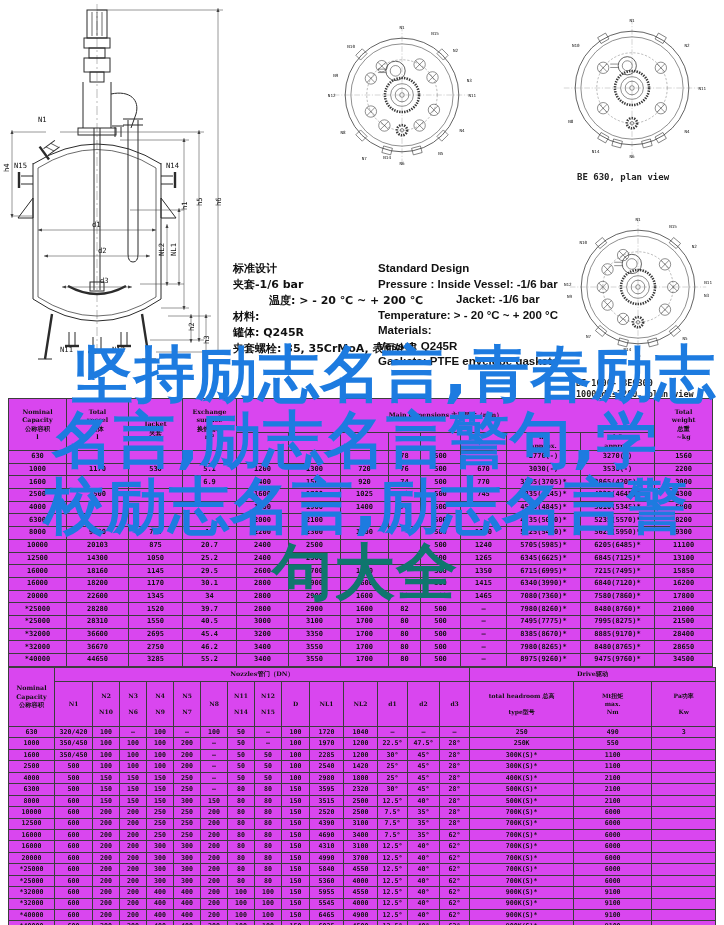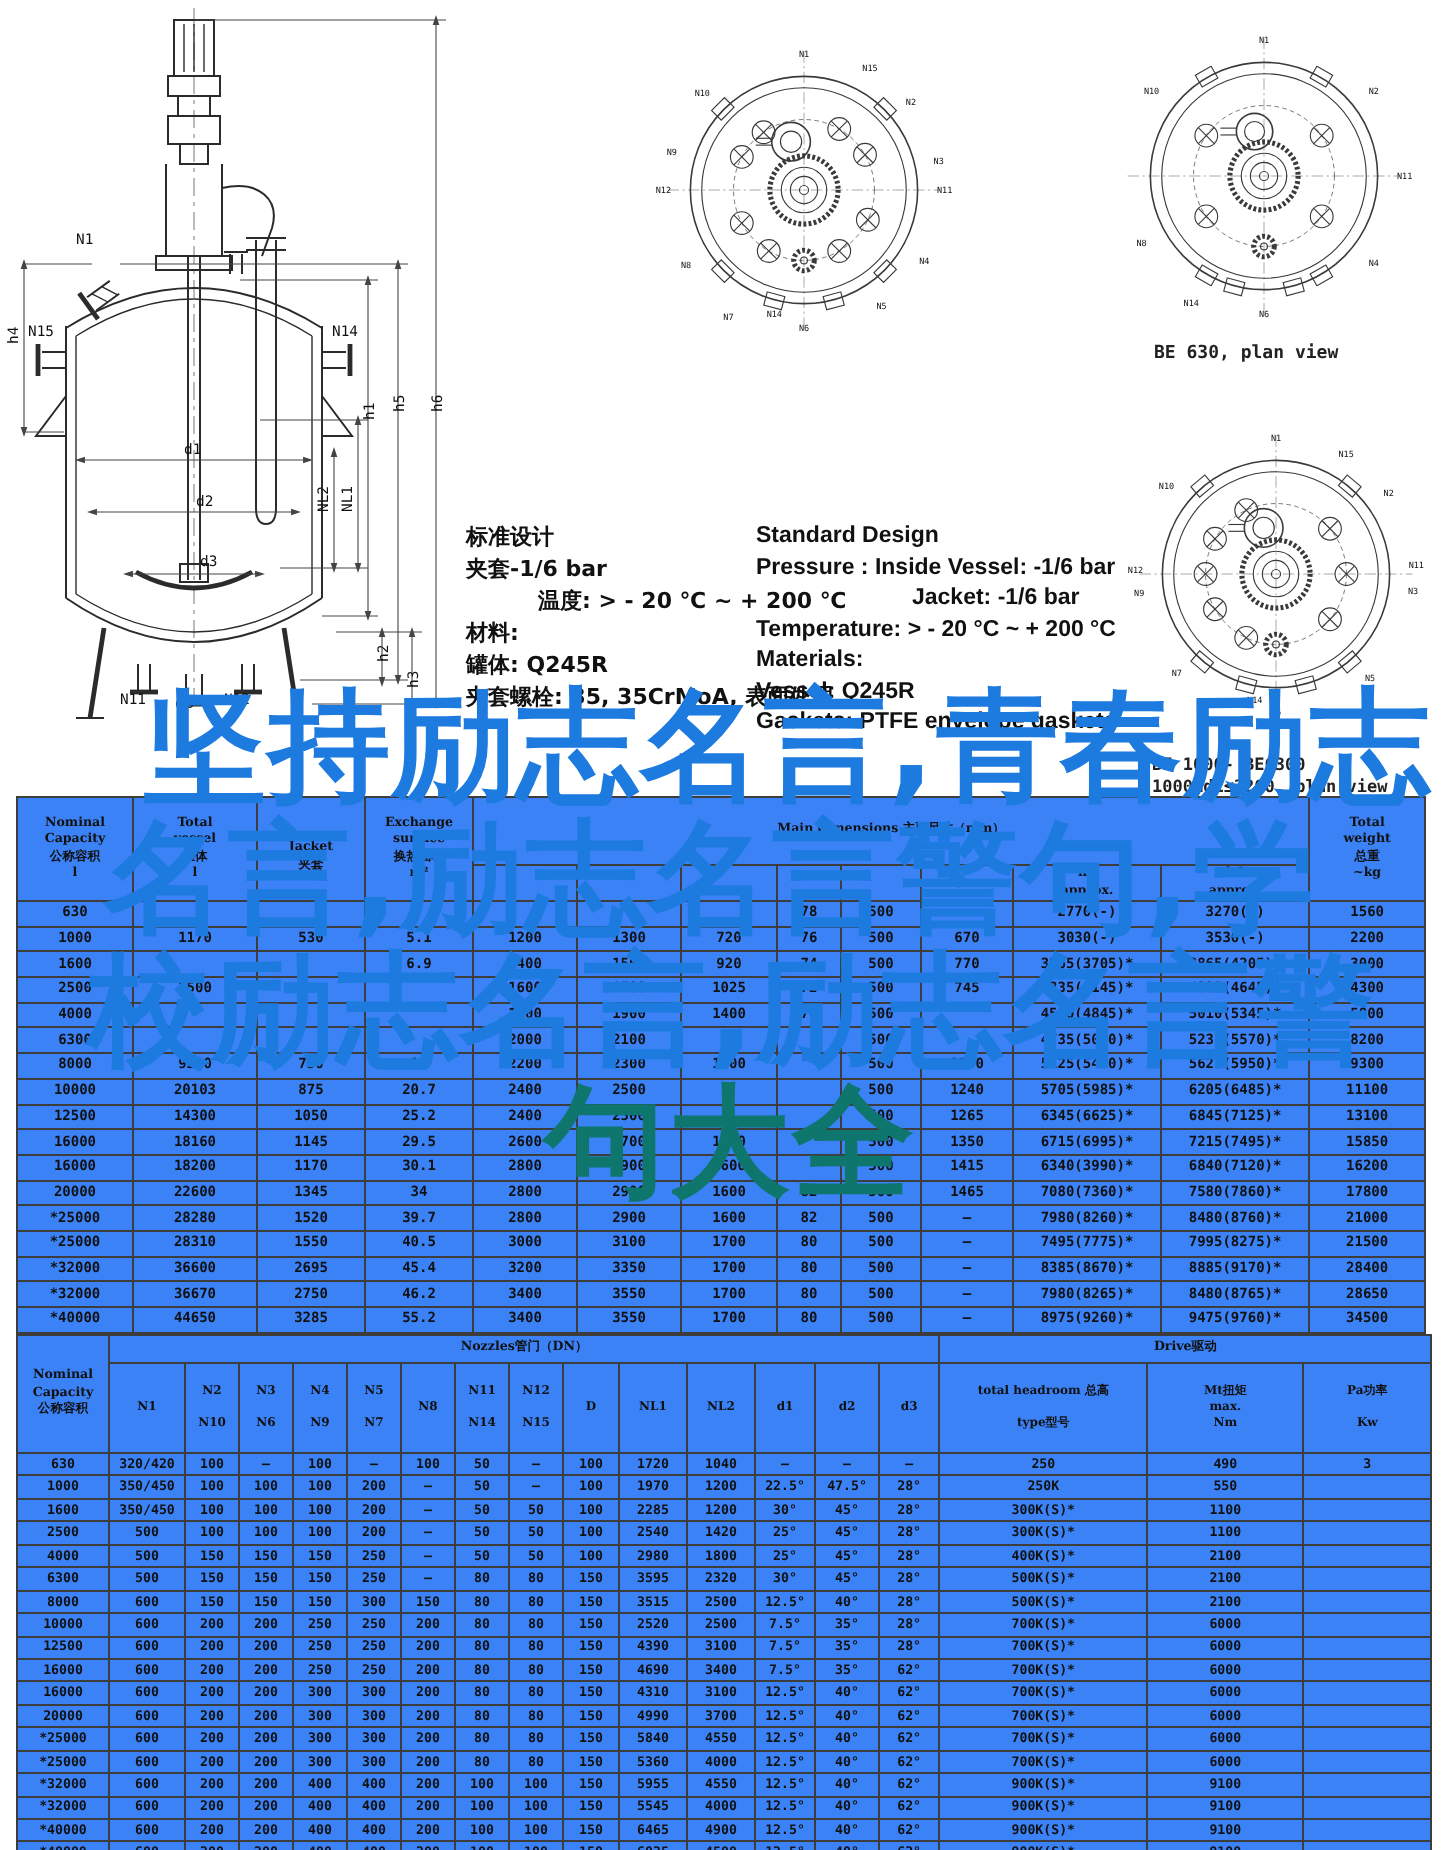--- a/index.html
+++ b/index.html
@@ -21,21 +21,21 @@
   .pvgear{stroke-width:4.5;stroke-dasharray:2.5 2}
   .pvcl{stroke:#666;stroke-width:.5;stroke-dasharray:10 3 2 3}
   .pvt{font:7.5px "DejaVu Sans Mono",monospace;fill:#111}
   .caption{font:bold 9px "DejaVu Sans Mono",monospace;color:#222;line-height:11px;white-space:nowrap}
   
   #spec-cn{font:bold 11px "DejaVu Sans",sans-serif;line-height:16px;color:#111;white-space:nowrap}
   #spec-cn div:nth-child(3){padding-left:36px}
   #spec-en{font:bold 11.5px "Liberation Sans",sans-serif;line-height:15.5px;color:#111;white-space:nowrap}
   #spec-en div:nth-child(3){padding-left:78px}
   
-  table{border-collapse:collapse;table-layout:fixed;background:#3b82f6}
+  table{border-collapse:collapse;table-layout:fixed;background:#d946ef}
   th,td{border:.8px solid #3d3d3d;padding:0;text-align:center;overflow:hidden;color:#111}
   th{font:bold 6.3px "DejaVu Serif",serif;white-space:pre-line;line-height:1.35}
   td{font:bold 7px "DejaVu Sans Mono",monospace;line-height:1}
   #table1{width:704px}
   #table1 thead tr:first-child th{height:33px}
   #table1 thead tr:nth-child(2) th{height:13px}
   #table1 td{height:11.7px}
   #table2{width:707px}
   #table2 thead tr:first-child th{height:13px}
   #table2 thead tr:nth-child(2) th{height:44px;font-size:6px}

